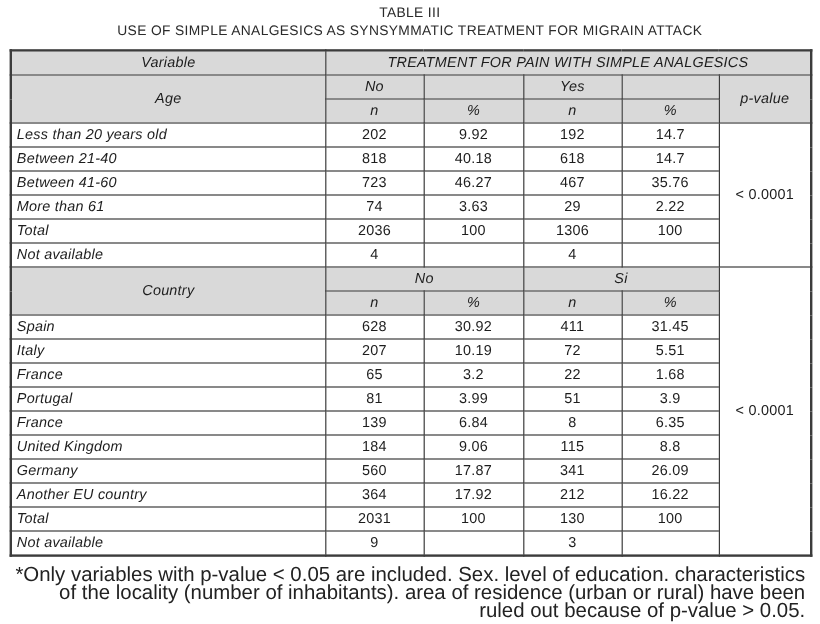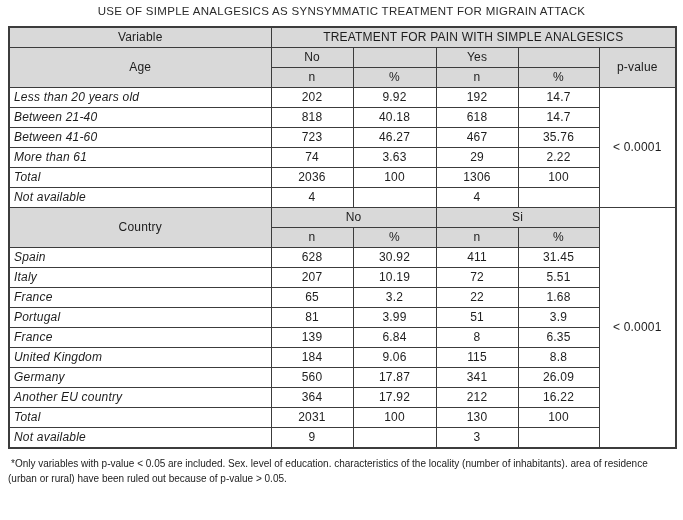--- a/index.html
+++ b/index.html
@@ -36,51 +36,54 @@
     line-height: 19px;
     font-size: 12px;
     padding: 0 4px;
     vertical-align: middle;
     overflow: hidden;
     white-space: nowrap;
     letter-spacing: 0.2px;
   }
   td.hdr {
     background: #d9d9d9;
+    font-style: italic;
     text-align: center;
   }
   td.lbl {
     text-align: left;
     padding-left: 6px;
     background: #ffffff;
     font-style: italic;
   }
   td.num {
     text-align: center;
     background: #ffffff;
   }
   td.pv {
     text-align: center;
     background: #ffffff;
   }
   .footnote {
     margin-top: 7px;
-    font-size: 10px;
+    font-size: 17px;
     line-height: 15px;
     color: #222222;
     text-indent: 3px;
     padding-right: 4px;
+    text-align: right;
   }
 </style>
 </head>
 <body>
 
 <div class="page">
 
   <div class="title-block">
+    <div>TABLE III</div>
     <div>USE OF SIMPLE ANALGESICS AS SYNSYMMATIC TREATMENT FOR MIGRAIN ATTACK</div>
   </div>
 
   <table class="data-table">
     <colgroup>
       <col style="width:262px">
       <col style="width:82px">
       <col style="width:83px">
       <col style="width:82px">
       <col style="width:81px">

